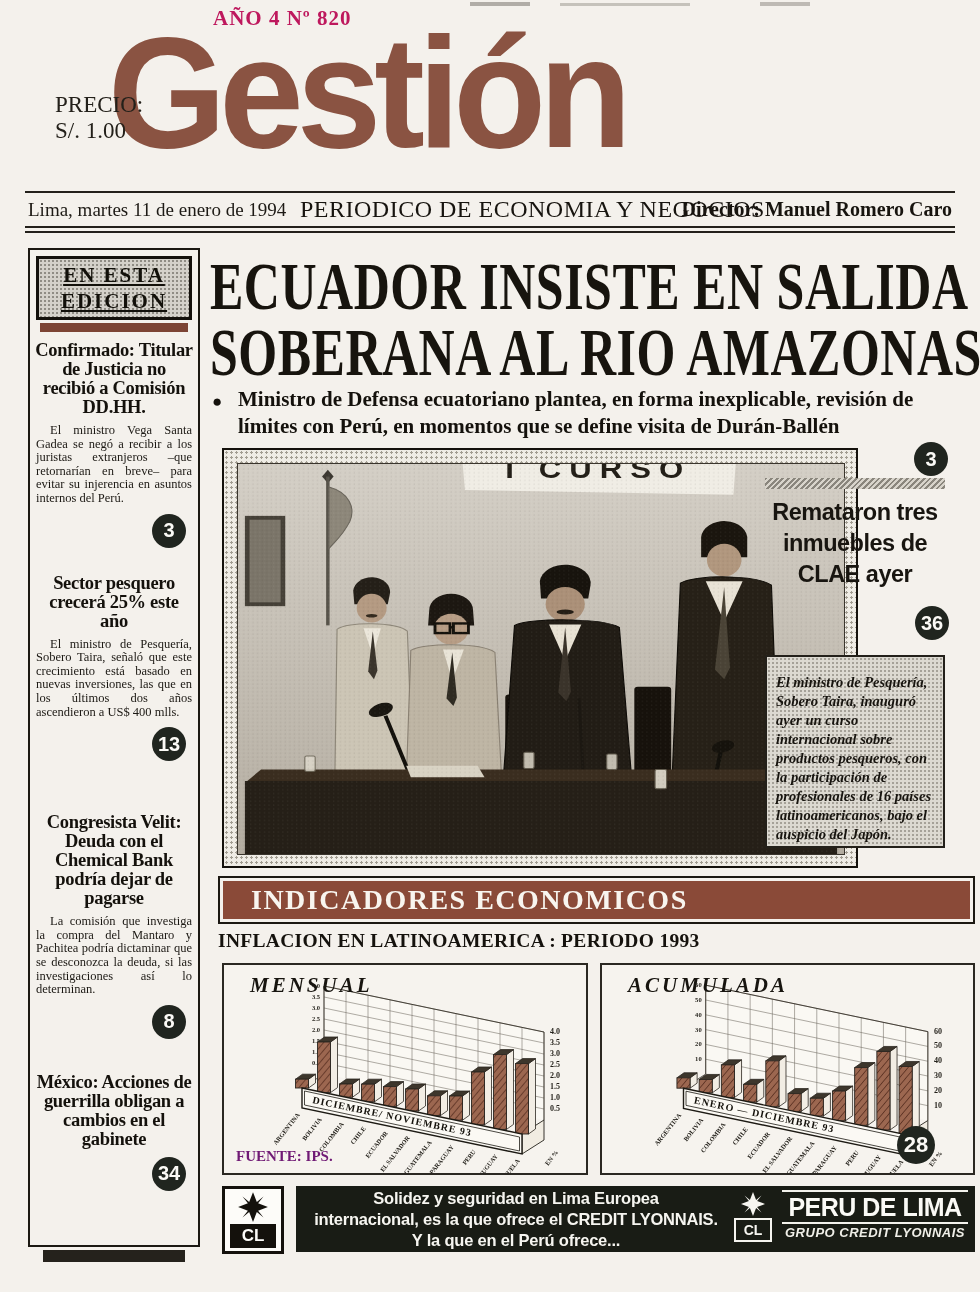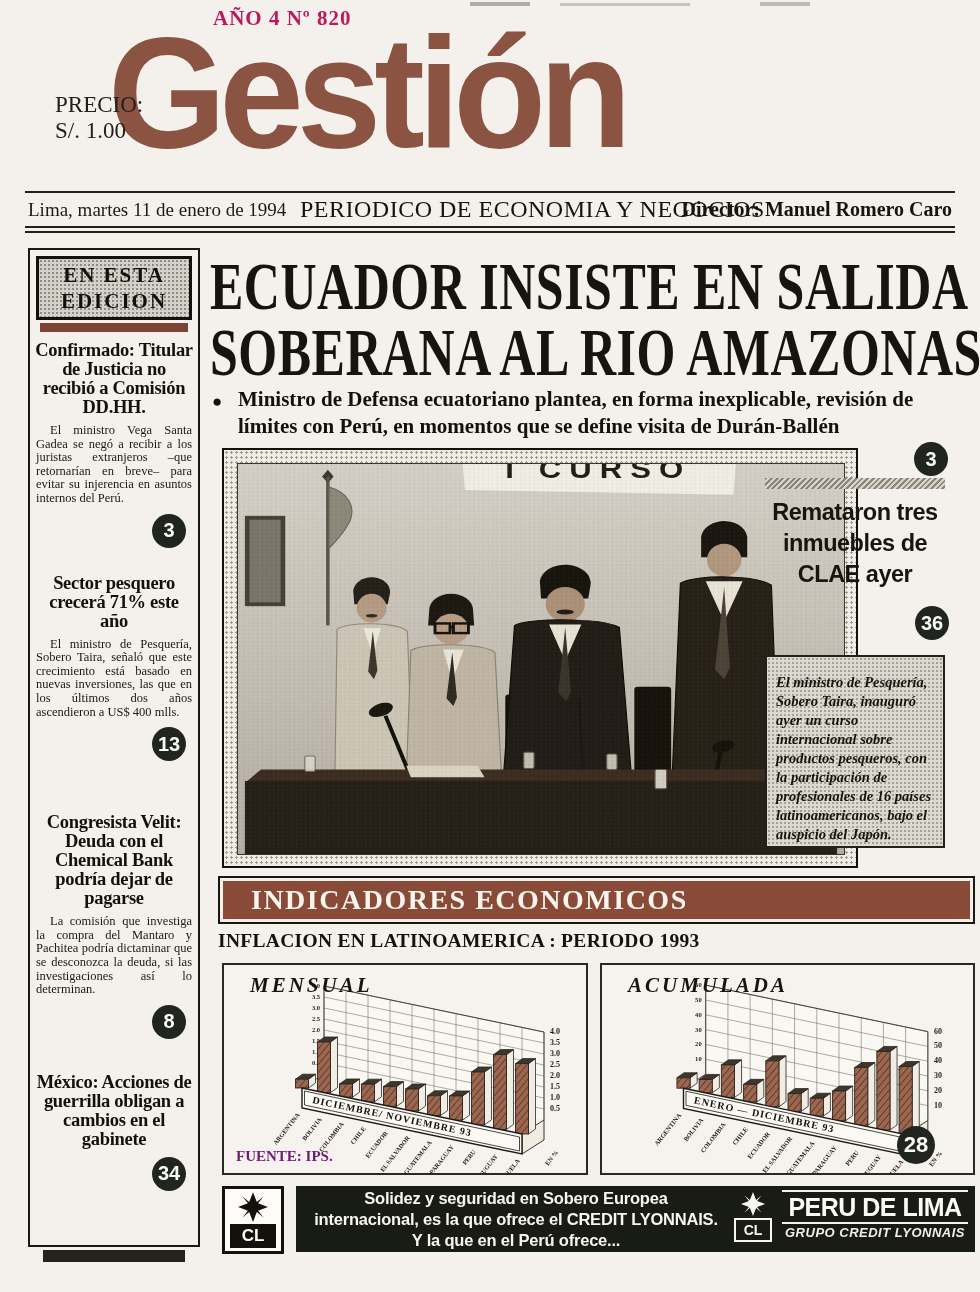--- a/index.html
+++ b/index.html
@@ -14,21 +14,21 @@
   .price{left:28px;top:92px;font:400 23px "Liberation Serif",serif;line-height:26px;color:#23201a;margin-left:27px;}
   .rule{background:#23201b;}
   .dateline{left:28px;top:199px;font:400 19px "Liberation Serif",serif;color:#1d1a15;}
   .tagline{left:300px;top:196px;font:400 24px "Liberation Serif",serif;letter-spacing:.5px;color:#17140f;}
   .director{right:28px;top:198px;font:700 20px "Liberation Serif",serif;color:#17140f;}
 
   
   .sidebar{left:28px;top:248px;width:172px;height:999px;border:2px solid #1b1812;box-sizing:border-box;}
   .sb-head{margin:6px 6px 0 6px;border:3px solid #14110c;height:58px;display:flex;align-items:center;justify-content:center;
            text-align:center;font:700 21px "Liberation Serif",serif;letter-spacing:2px;line-height:26px;color:#12100a;
-           background-color:#d4d1ca;background-image:radial-gradient(#8f8c84 1px,transparent 1.3px);background-size:4px 4px;}
+           background-color:#d4d1ca;background-image:radial-gradient(#8f8c84 1px,transparent 1.3px);background-size:4px 4px;text-decoration:underline;}
   .sb-brown{margin:3px 10px 0 10px;height:9px;background:#7c4434;}
   .sb-item{padding:0 4px;}
   .sb-title{font:700 18.5px "Liberation Serif",serif;letter-spacing:-.3px;line-height:19px;text-align:center;color:#14110c;}
   .sb-body{font:400 12.5px "Liberation Serif",serif;line-height:13.6px;text-align:justify;text-indent:14px;
            margin:7px 2px 0 2px;color:#1b1813;}
   .badge{width:34px;height:34px;border-radius:50%;background:#20251f;color:#fbfaf6;
          display:flex;align-items:center;justify-content:center;
          font:700 20px "Liberation Sans",sans-serif;}
   .sb-badge{margin:8px 8px 0 auto;}
   .sb-endbar{left:43px;top:1250px;width:142px;height:12px;background:#25221c;}
@@ -115,21 +115,21 @@
     <div class="sb-head">EN ESTA EDICION</div>
     <div class="sb-brown"></div>
 
     <div class="sb-item" style="margin-top:9px">
       <div class="sb-title">Confirmado: Titular de Justicia no recibió a Comisión DD.HH.</div>
       <div class="sb-body">El ministro Vega Santa Gadea se negó a recibir a los juristas extranjeros –que retornarían en breve– para evitar su injerencia en asuntos internos del Perú.</div>
       <div class="badge sb-badge">3</div>
     </div>
 
     <div class="sb-item" style="margin-top:26px">
-      <div class="sb-title">Sector pesquero crecerá 71% este año</div>
+      <div class="sb-title">Sector pesquero crecerá 25% este año</div>
       <div class="sb-body">El ministro de Pesquería, Sobero Taira, señaló que este crecimiento está basado en nuevas inversiones, las que en los últimos dos años ascendieron a US$ 400 mlls.</div>
       <div class="badge sb-badge">13</div>
     </div>
 
     <div class="sb-item" style="margin-top:52px">
       <div class="sb-title">Congresista Velit: Deuda con el Chemical Bank podría dejar de pagarse</div>
       <div class="sb-body">La comisión que investiga la compra del Mantaro y Pachitea podría dictaminar que se desconozca la deuda, si las investigaciones así lo determinan.</div>
       <div class="badge sb-badge">8</div>
     </div>
 
@@ -444,21 +444,21 @@
 
   <div class="abs cl-box">
     <svg width="34" height="34" viewBox="-16 -16 32 32">
       <polygon points="0,-14 3.6,-4.8 9.9,-9.9 4.8,-3.6 14,0 4.8,3.6 9.9,9.9 3.6,4.8 0,14 -3.6,4.8 -9.9,9.9 -4.8,3.6 -14,0 -4.8,-3.6 -9.9,-9.9 -3.6,-4.8" fill="#14110c"></polygon>
     </svg>
     <div class="cl-txt">CL</div>
   </div>
 
   <div class="abs adbar">
     <div class="ad-text">
-      <div>Solidez y seguridad en Sobero Europea</div>
+      <div>Solidez y seguridad en Lima Europea</div>
       <div>internacional, es la que ofrece el CREDIT LYONNAIS.</div>
       <div>Y la que en el Perú ofrece...</div>
     </div>
     <div class="ad-emblem">
       <svg width="28" height="26" viewBox="-14 -13 28 26">
         <polygon points="0,-12 3.1,-4.1 8.5,-8.5 4.1,-3.1 12,0 4.1,3.1 8.5,8.5 3.1,4.1 0,12 -3.1,4.1 -8.5,8.5 -4.1,3.1 -12,0 -4.1,-3.1 -8.5,-8.5 -3.1,-4.1" fill="#f6f5f0"></polygon>
       </svg>
       <div class="cl-out">CL</div>
     </div>
     <div class="bank">

